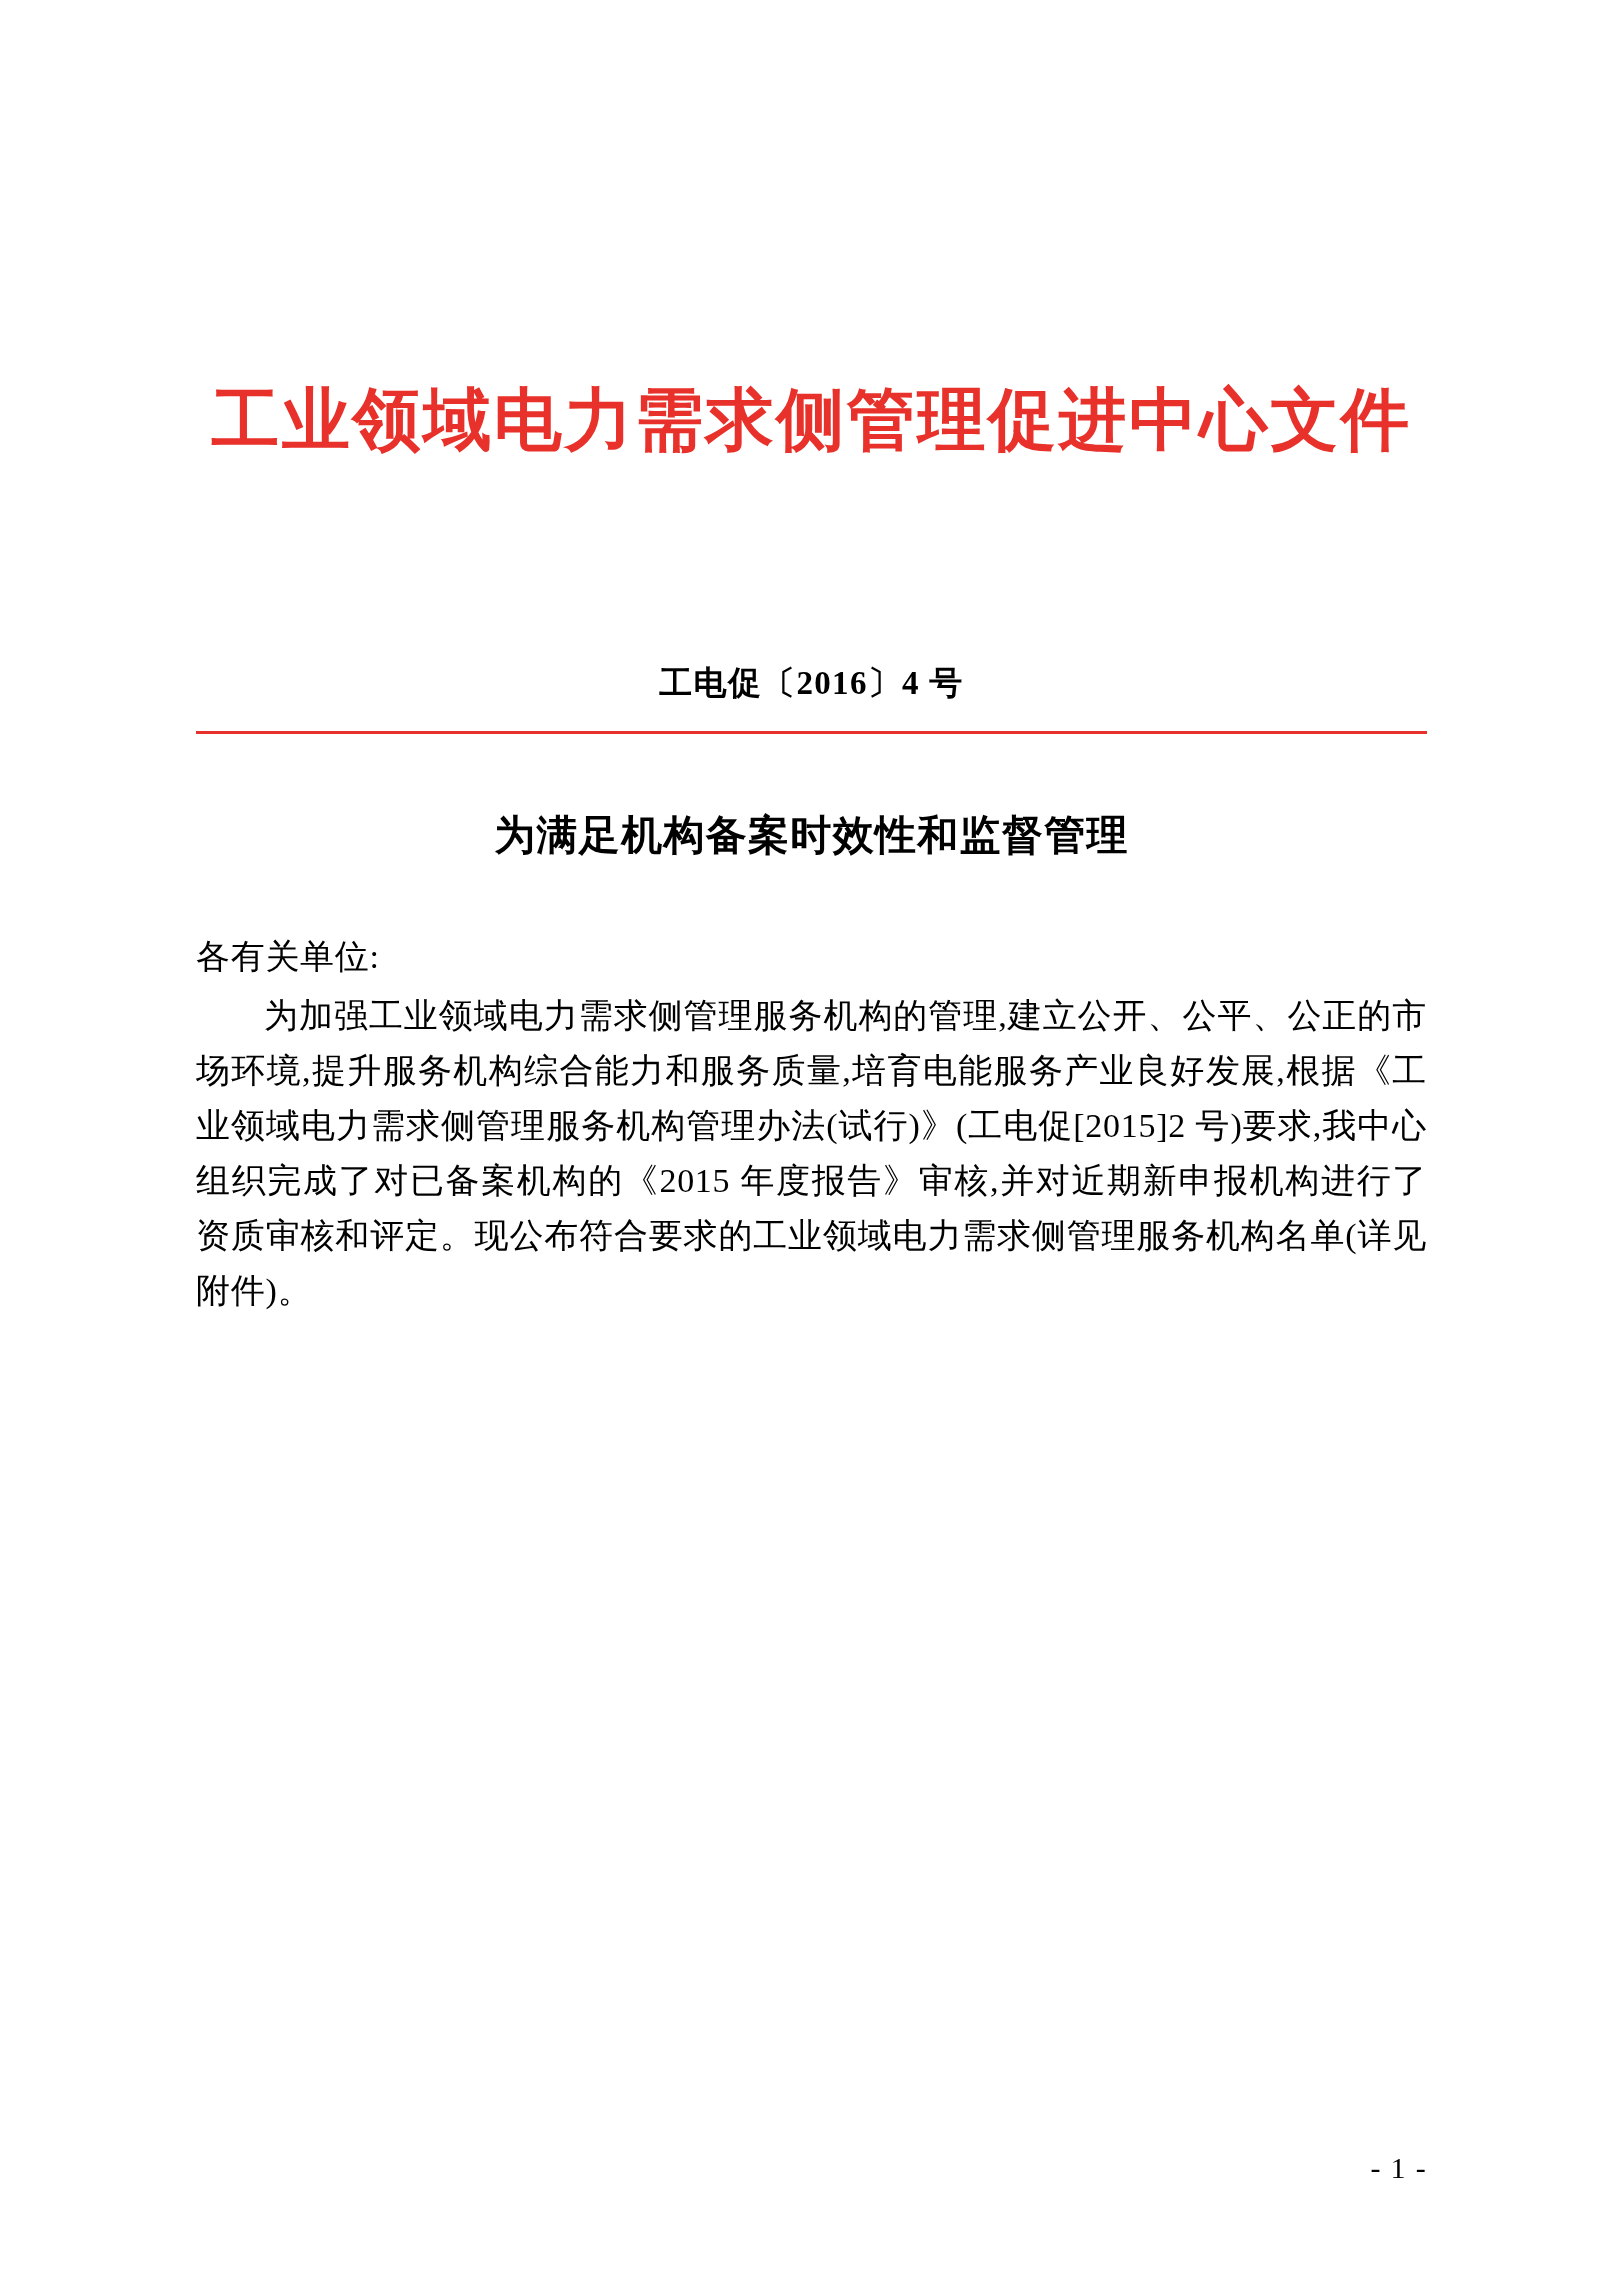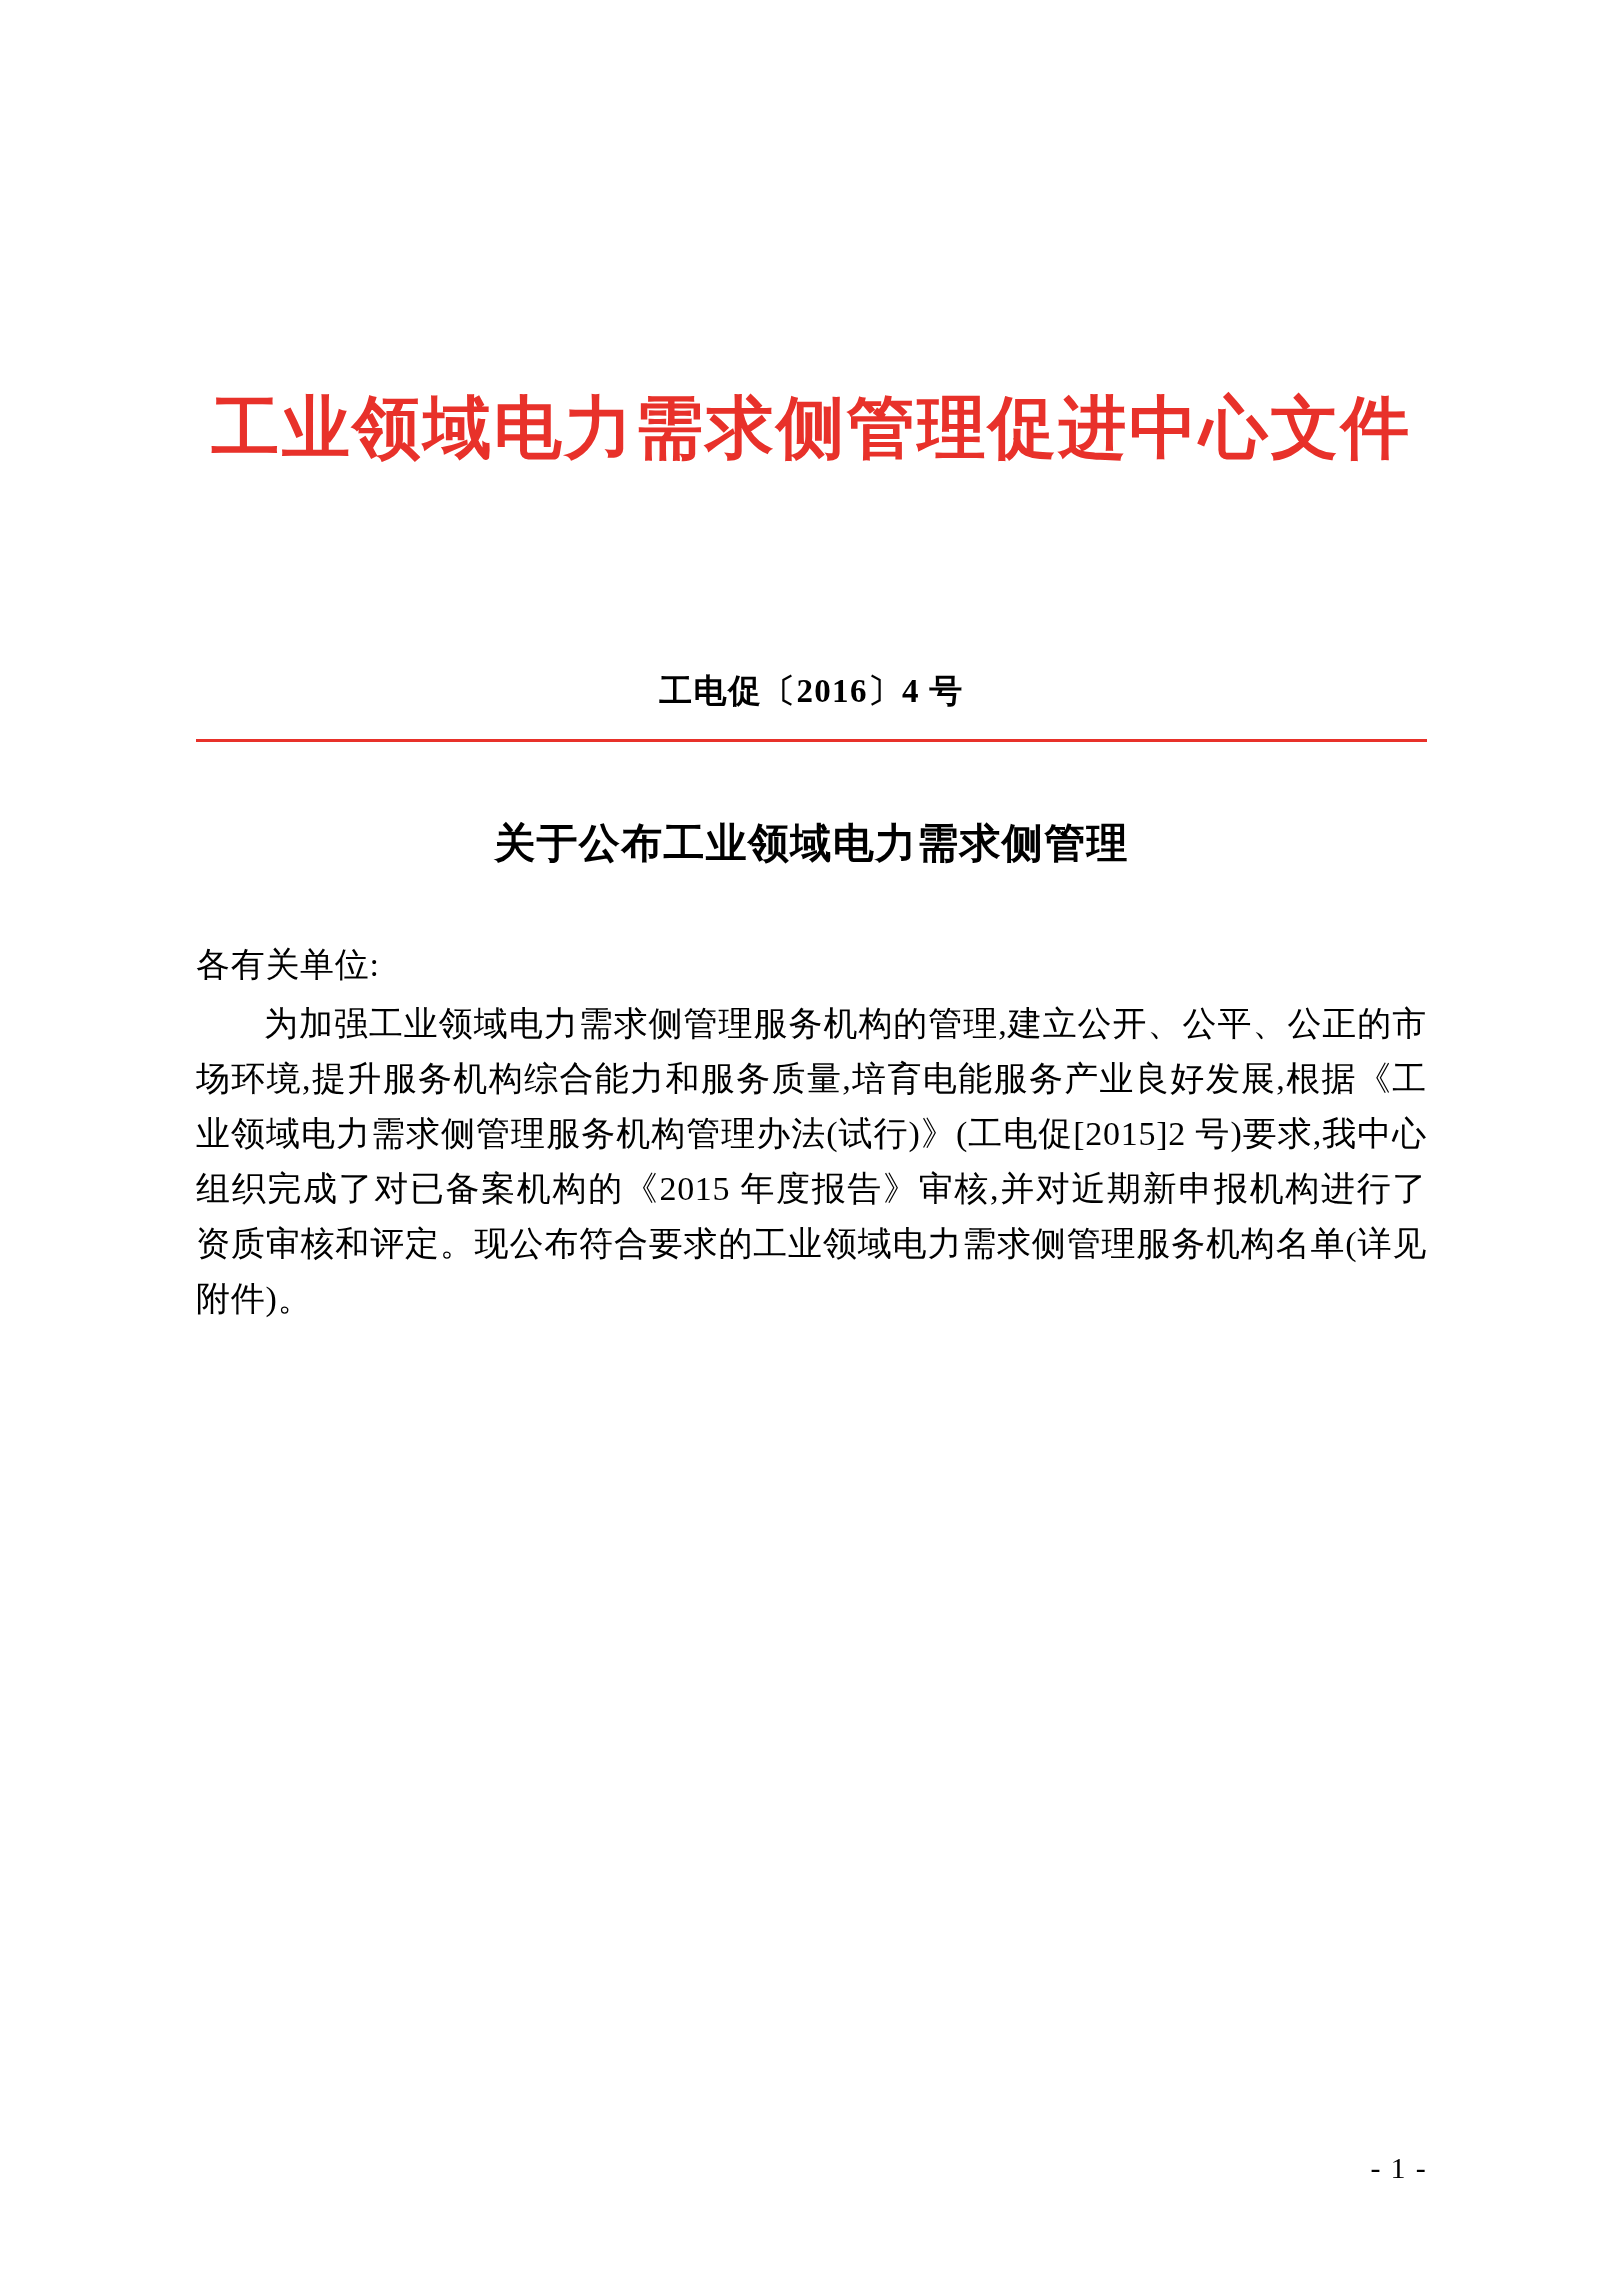--- a/index.html
+++ b/index.html
@@ -14,21 +14,21 @@
     color: #000000;
     position: relative;
     overflow: hidden;
   }
   .page {
     position: absolute;
     left: 0; top: 0;
     width: 1623px;
     height: 2295px;
     box-sizing: border-box;
-    padding: 8px 196px;
+    padding: 0 196px;
   }
 
   
   .masthead {
     margin-top: 380px;
     text-align: center;
     color: #e8312a;
     font-family: "DejaVu Serif", "Liberation Serif", serif;
     font-weight: bold;
     font-size: 68px;
@@ -103,21 +103,21 @@
 
 <div class="page">
 
   <div class="masthead">工业领域电力需求侧管理促进中心文件</div>
 
   <div class="doc-number">工电促〔2016〕4 号</div>
 
   <div class="red-rule"></div>
 
   <div class="doc-title">
-    <span class="line">关于公布工业领域电力需求侧管理</span>
+    <span class="line">为满足机构备案时效性和监督管理</span>
   </div>
 
   <div class="body-text">
     <p class="salutation">各有关单位:</p>
     <p class="para">为加强工业领域电力需求侧管理服务机构的管理,建立公开、公平、公正的市场环境,提升服务机构综合能力和服务质量,培育电能服务产业良好发展,根据《工业领域电力需求侧管理服务机构管理办法(试行)》(工电促[2015]2 号)要求,我中心组织完成了对已备案机构的《2015 年度报告》审核,并对近期新申报机构进行了资质审核和评定。现公布符合要求的工业领域电力需求侧管理服务机构名单(详见附件)。</p>
   </div>
 
   <div class="page-number">- 1 -</div>
 
 </div>

